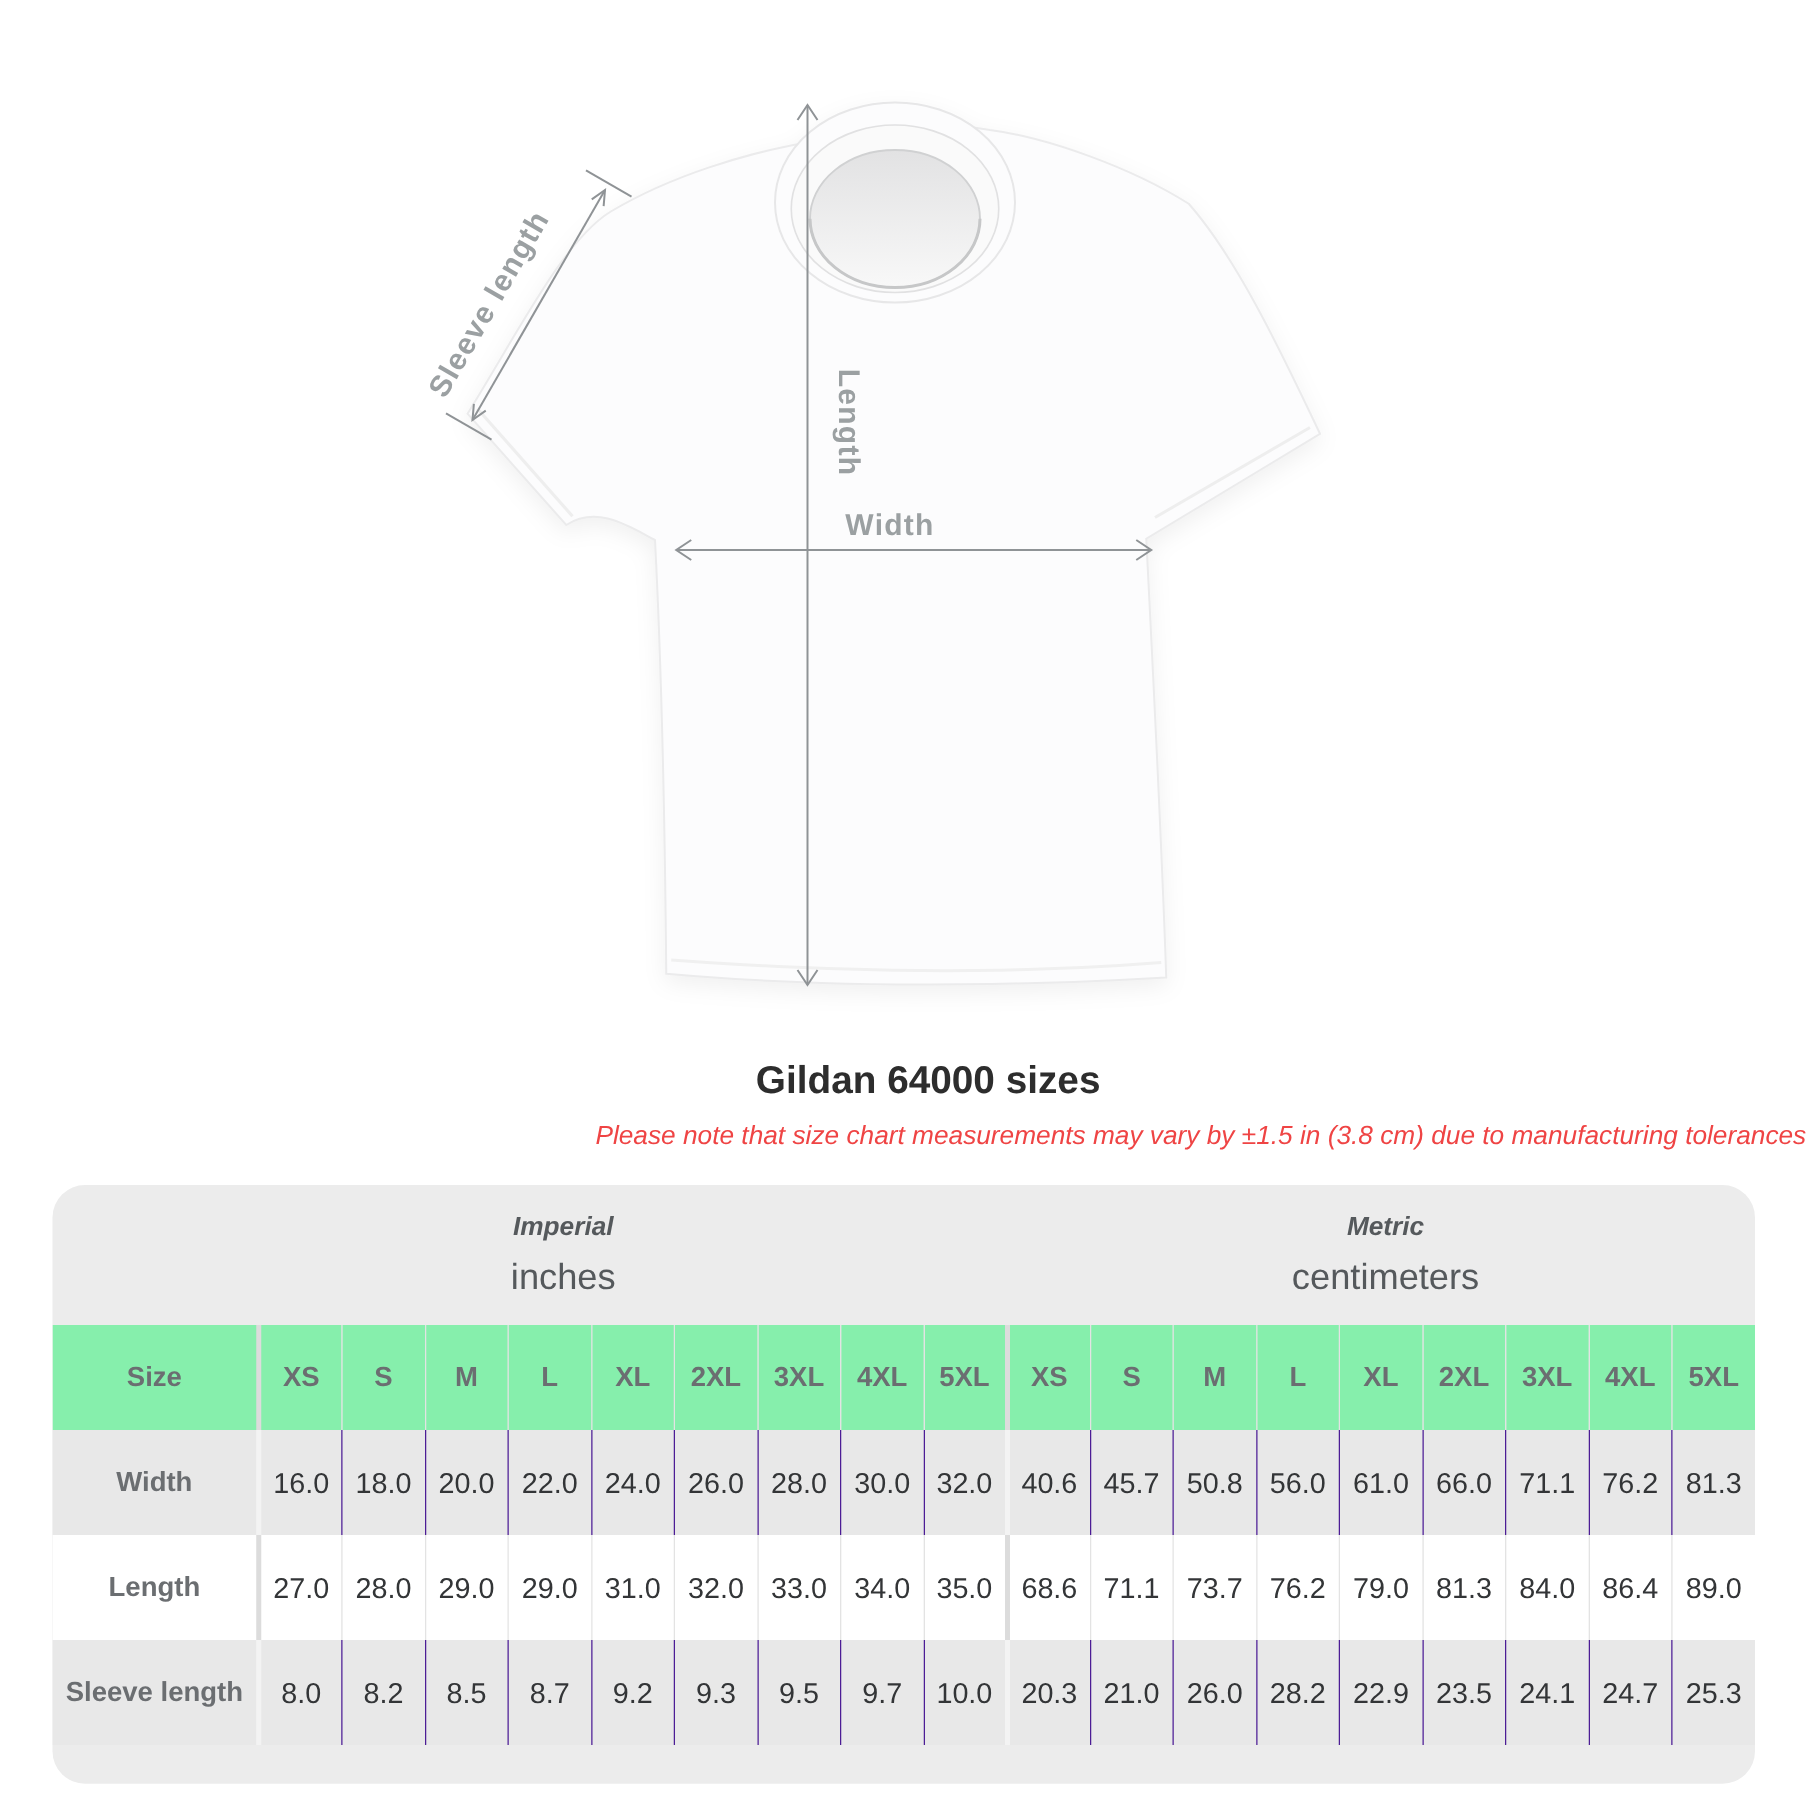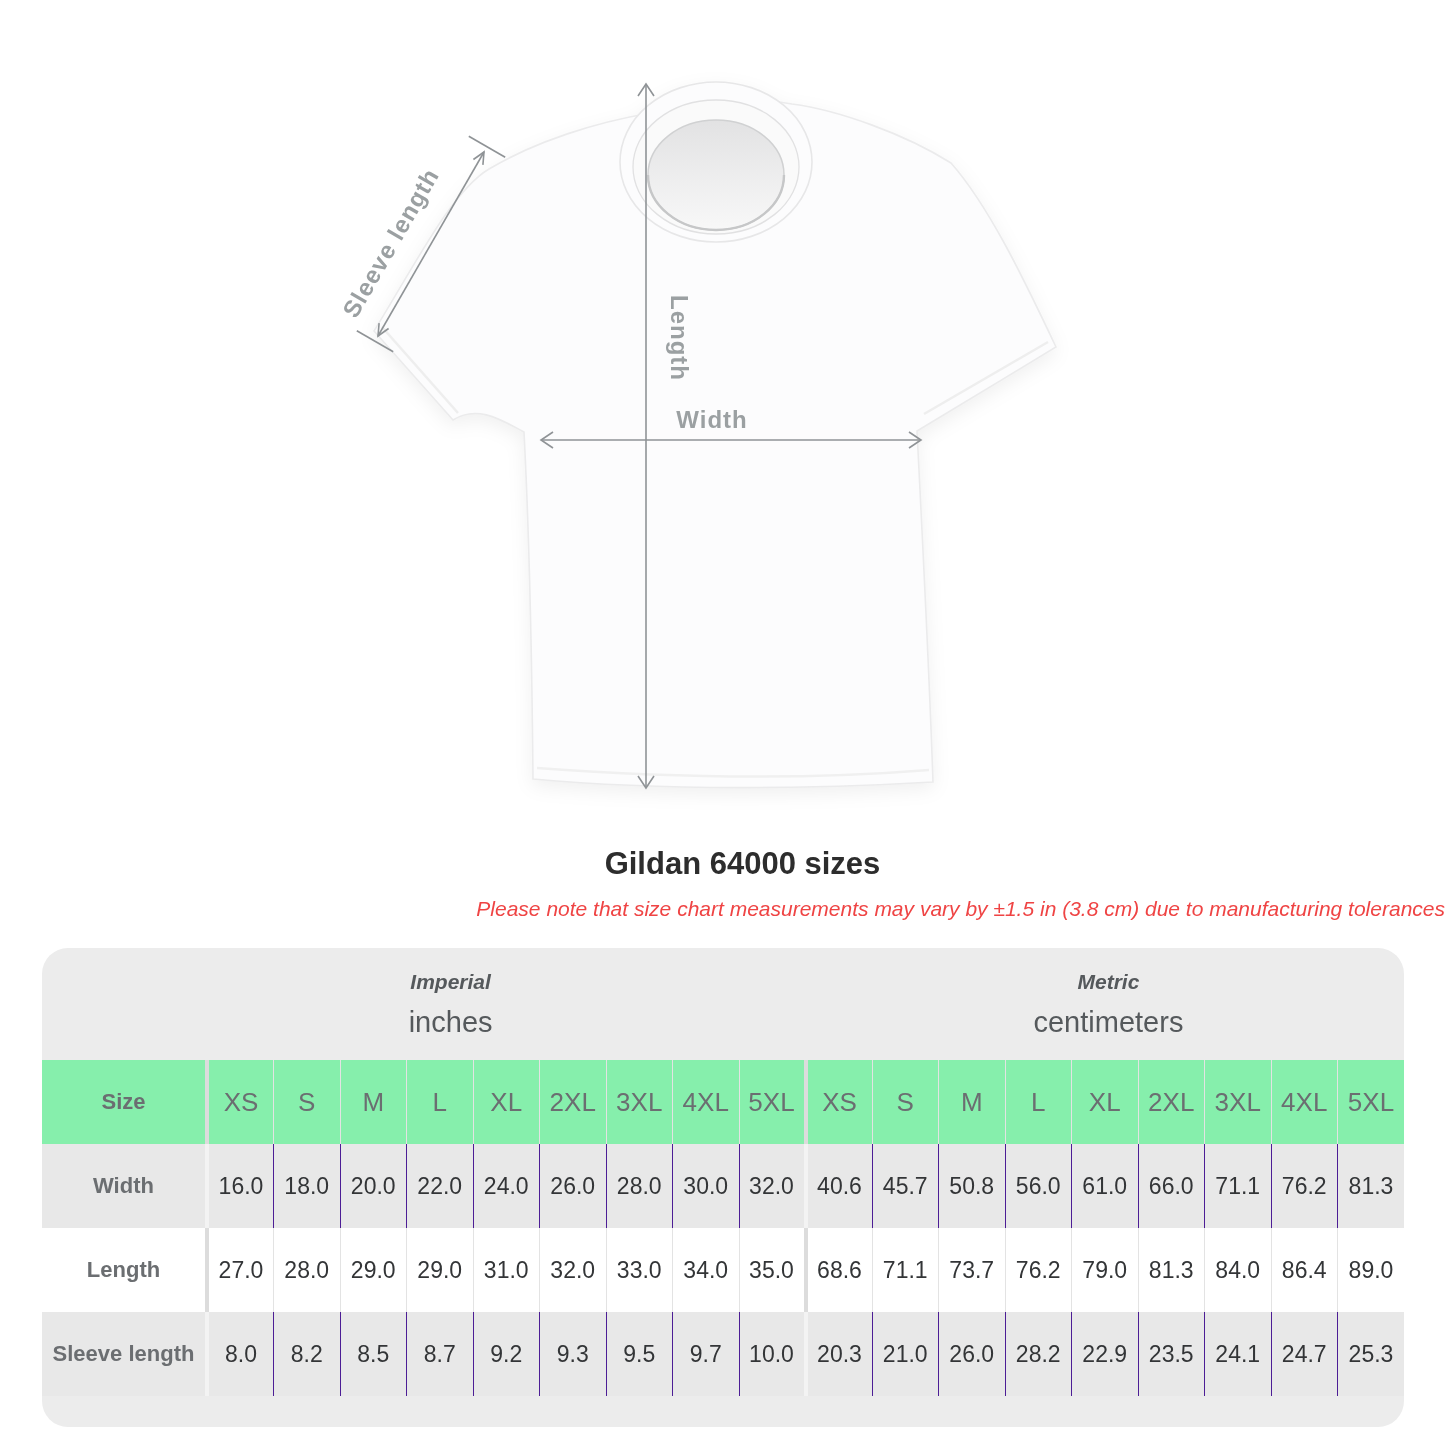--- a/index.html
+++ b/index.html
@@ -30,21 +30,21 @@
   .unit-sub{font-size:29px;margin-top:8px;}
 
   table.sizes{width:100%;border-collapse:collapse;table-layout:fixed;}
   col.c-label{width:165px;}
   .sizes th,.sizes td{height:84px;text-align:center;vertical-align:middle;padding:0;}
   .sizes thead tr{background:#86efac;}
   .sizes tr.g{background:#e8e8e8;}
   .sizes tr.w{background:#ffffff;}
   .lab{font-weight:bold;font-size:22px;color:#6b6e71;}
   .v{font-size:23px;color:#333537;font-weight:normal;}
-  th.v{font-weight:normal;font-size:26px;color:#6b6e71;}
+  th.v{font-weight:bold;font-size:22px;color:#6b6e71;}
   
   thead .v, tr.w .v{border-left:1px solid #e3e3e3;}
   tr.g .v{border-left:1px solid #4c1d95;}
   thead .first, tr.w .first{border-left:4px solid #dcdcdc;}
   tr.g .first{border-left:4px solid #f3f3f3;}
   thead .mstart, tr.w .mstart{border-left:4px solid #dcdcdc;}
   tr.g .mstart{border-left:4px solid #f3f3f3;}
 </style>
 </head>
 <body>

